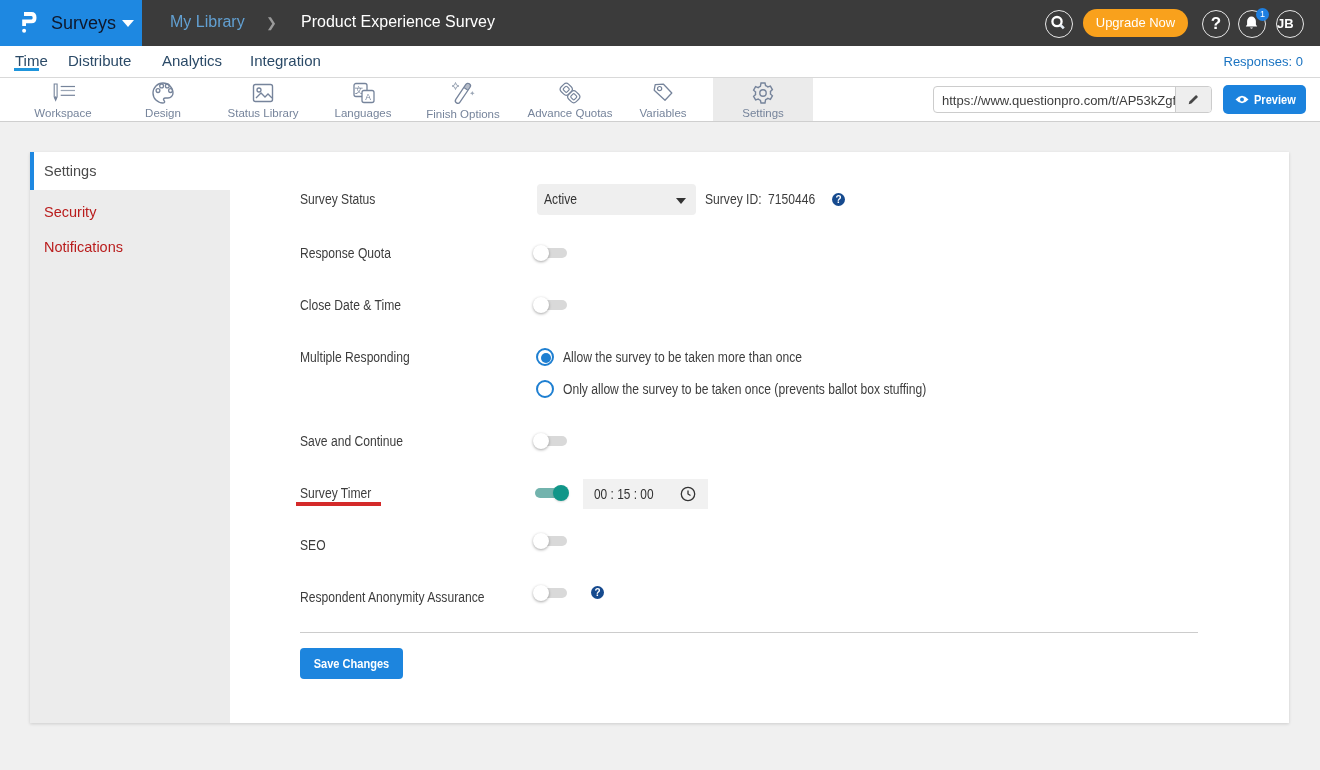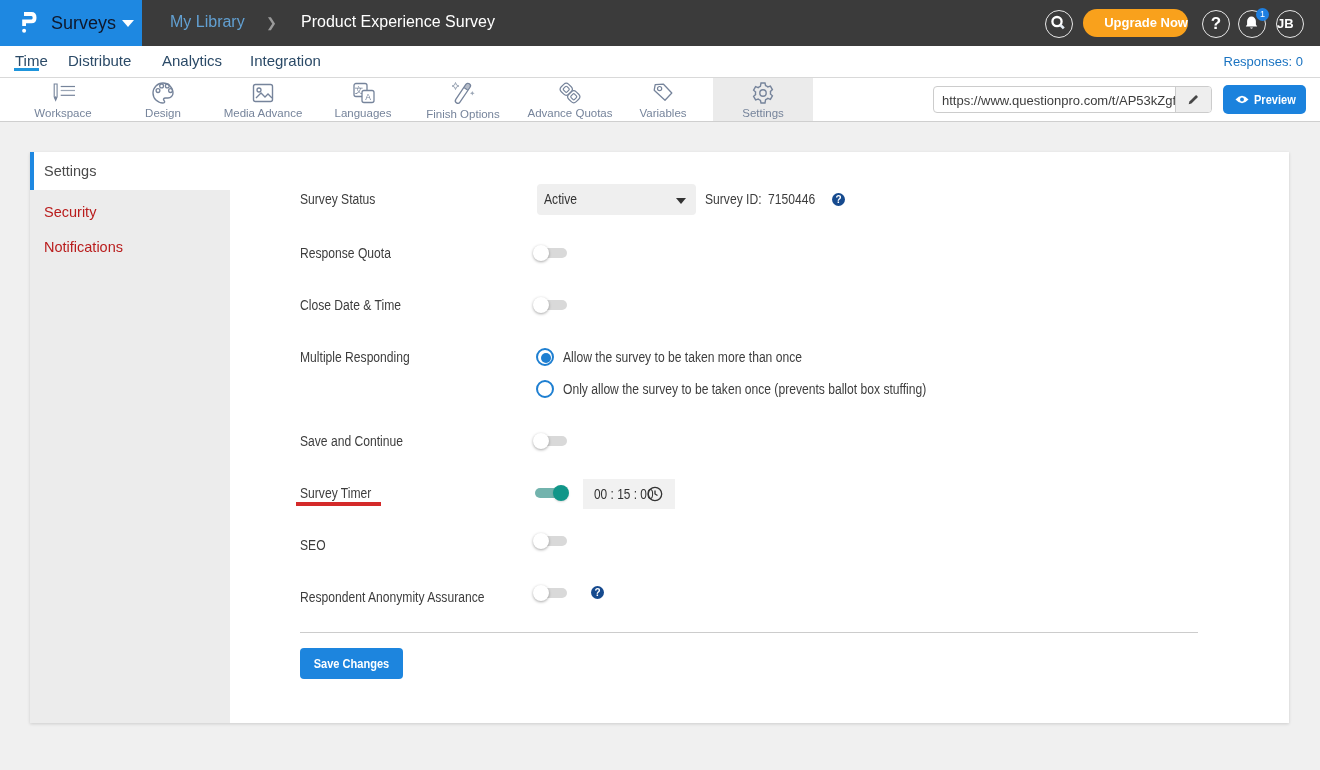--- a/index.html
+++ b/index.html
@@ -9,21 +9,21 @@
 
 .topbar { position:absolute; left:0; top:0; width:1320px; height:46px; background:#3b3b3b; }
 .logo { position:absolute; left:0; top:0; width:142px; height:46px; background:#1e88e1; color:#fff; }
 .logo svg.pmark { position:absolute; left:20.5px; top:10px; }
 .logo .lname { position:absolute; left:51px; top:13px; font-size:18px; color:#0f172a; }
 .logo .caret { position:absolute; left:122px; top:20px; width:0; height:0; border-left:6px solid transparent; border-right:6px solid transparent; border-top:7px solid #fff; }
 .crumb { position:absolute; left:0; top:13px; font-size:16px; color:#fff; width:100%; }
 .crumb .c1 { color:#62a0d2; }
 .crumb .sep { color:#9a9a9a; font-size:13px; }
 .circbtn { position:absolute; top:10px; width:28px; height:28px; border:1.5px solid #e8e8e8; border-radius:50%; color:#fff; }
-.upgrade { position:absolute; left:1083px; top:9px; width:105px; height:28px; background:#f9a11c; border-radius:14px; color:#fff; font-size:13px; font-weight:bold; text-align:right; line-height:28px; }
+.upgrade { position:absolute; left:1083px; top:9px; width:105px; height:28px; background:#f9a11c; border-radius:14px; color:#fff; font-size:13px; font-weight:normal; text-align:center; line-height:28px; }
 .qmark { font-size:17px; font-weight:bold; text-align:center; line-height:25px; }
 .jb { font-size:13px; font-weight:bold; line-height:25px; }
 .badge { position:absolute; left:1256px; top:8px; width:13px; height:13px; background:#1e7fe0; border-radius:50%; color:#fff; font-size:9px; text-align:center; line-height:13px; z-index:3; }
 
 
 .subnav { position:absolute; left:0; top:46px; width:1320px; height:32px; background:#fff; border-bottom:1px solid #d9d9d9; }
 .subnav .tab { position:absolute; top:6px; font-size:15px; color:#2b4a67; }
 .subnav .tab.active { color:#2b4a67; }
 .editline { position:absolute; left:14px; top:22px; width:25px; height:2.5px; background:#1e95dc; }
 .responses { position:absolute; right:17px; top:8px; font-size:13px; color:#1a73c1; }
@@ -56,21 +56,21 @@
 
 .toggle { position:absolute; left:505px; width:32px; height:10px; border-radius:5px; background:#d9d9d9; }
 .toggle .knob { position:absolute; left:-2px; top:-3px; width:16px; height:16px; background:#fff; border-radius:50%; box-shadow:0 1px 3px rgba(0,0,0,0.35); }
 .toggle.on { background:#72b3ad; }
 .toggle.on .knob { left:18px; background:#119689; box-shadow:0 1px 2px rgba(0,0,0,0.15); }
 
 .radio { position:absolute; left:506px; width:18px; height:18px; border:2px solid #1e7fd1; border-radius:50%; background:#fff; }
 .radio .dot { position:absolute; left:3px; top:3px; width:10px; height:10px; background:#1e7fd1; border-radius:50%; }
 .rtext { position:absolute; left:533px; font-size:14px; color:#3d3d3d; white-space:nowrap; transform:scaleX(0.865); transform-origin:0 0; }
 
-.timefield { position:absolute; left:553px; top:327px; width:92px; height:30px; background:#f1f1f1; }
+.timefield { position:absolute; left:553px; top:327px; width:125px; height:30px; background:#f1f1f1; }
 .timefield .tt { position:absolute; left:11px; top:7px; font-size:14px; color:#333; transform:scaleX(0.85); transform-origin:0 0; }
 .redline { position:absolute; left:266px; top:350px; width:85px; height:4px; background:#d42a2a; }
 
 .divider { position:absolute; left:270px; top:480px; width:898px; height:1px; background:#ccc; }
 .savebtn { position:absolute; left:270px; top:496px; width:103px; height:31px; background:#1d85de; border-radius:4px; color:#fff; font-size:13px; font-weight:bold; text-align:center; line-height:31px; }
 .savebtn span { display:inline-block; transform:scaleX(0.85); }
 </style>
 </head>
 <body>
 
@@ -135,21 +135,21 @@
         <circle cx="19.5" cy="9.6" r="1.9" fill="none" stroke="#76849b" stroke-width="1.3"></circle>
       </svg>
     <div class="tl">Design</div>
   </div>
   <div class="tool" style="left:213px;">
     <svg width="24" height="24" viewBox="0 0 24 24">
         <rect x="2.5" y="3.5" width="19" height="17" rx="2" fill="none" stroke="#76849b" stroke-width="1.4"></rect>
         <circle cx="8" cy="9" r="2" fill="none" stroke="#76849b" stroke-width="1.3"></circle>
         <path d="M5 17 l5 -5 l4 4 l3 -3 l4 4" fill="none" stroke="#76849b" stroke-width="1.3"></path>
       </svg>
-    <div class="tl">Media Advance</div>
+    <div class="tl">Status Library</div>
   </div>
   <div class="tool" style="left:313px;">
     <svg width="26" height="24" viewBox="0 0 26 24">
         <rect x="4" y="2.5" width="13" height="13" rx="2" fill="none" stroke="#76849b" stroke-width="1.3"></rect>
         <text x="9" y="11.5" font-size="8.5" fill="#76849b" text-anchor="middle">文</text>
         <rect x="12" y="9.5" width="12" height="12" rx="2" fill="#fff" stroke="#76849b" stroke-width="1.3"></rect>
         <text x="18" y="18.6" font-size="8.5" fill="#76849b" text-anchor="middle">A</text>
       </svg>
     <div class="tl">Languages</div>
   </div>

